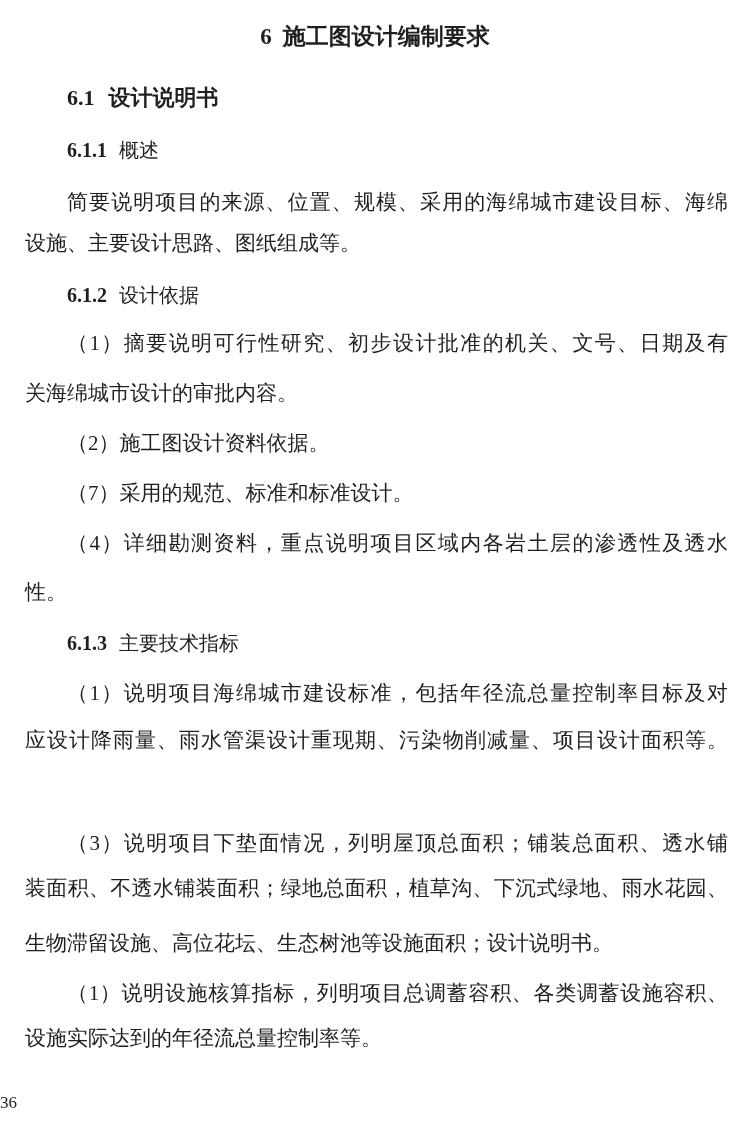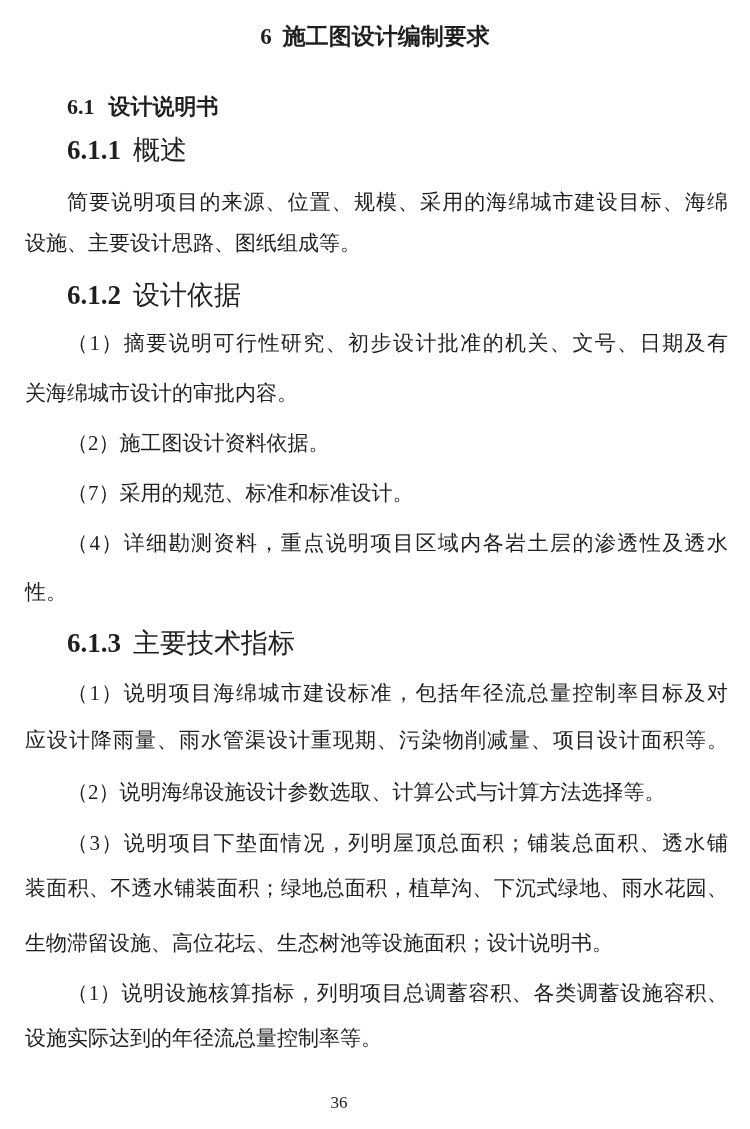--- a/index.html
+++ b/index.html
@@ -42,41 +42,40 @@
   }
   .doc-title .num { margin-right: 11px; }
   .h1 {
     left: 67px;
     font-weight: bold;
     font-size: 22px;
   }
   .h1 .num { margin-right: 14px; }
   .h2 {
     left: 67px;
-    font-size: 27px;
+    font-size: 20px;
   }
   .h2 .num { font-weight: bold; margin-right: 12px; }
   .pagenum {
     left: 0;
     width: 678px;
-    text-align: center;
     font-size: 17px;
     line-height: 24px;
   }
 </style>
 </head>
 <body>
 
 <div class="page">
 
   <div class="ln doc-title" style="top:21px">
     <span class="num">6</span><span>施工图设计编制要求</span>
   </div>
 
-  <div class="ln h1" style="top:93px">
+  <div class="ln h1" style="top:84px">
     <span class="num">6.1</span><span>设计说明书</span>
   </div>
 
   <div class="ln h2" style="top:136px">
     <span class="num">6.1.1</span><span>概述</span>
   </div>
 
   <div class="ln ind wrap j" style="top:188px">简要说明项目的来源、位置、规模、采用的海绵城市建设目标、海绵</div>
   <div class="ln flush" style="top:229px">设施、主要设计思路、图纸组成等。</div>
 
@@ -93,21 +92,20 @@
   <div class="ln ind wrap j" style="top:529px">（4）详细勘测资料，重点说明项目区域内各岩土层的渗透性及透水</div>
   <div class="ln flush" style="top:578px">性。</div>
 
   <div class="ln h2" style="top:629px">
     <span class="num">6.1.3</span><span>主要技术指标</span>
   </div>
 
   <div class="ln ind wrap j" style="top:679px">（1）说明项目海绵城市建设标准，包括年径流总量控制率目标及对</div>
   <div class="ln flush wrap j" style="top:726px">应设计降雨量、雨水管渠设计重现期、污染物削减量、项目设计面积等。</div>
 
-  <div class="ln ind" style="top:778px">（2）说明海绵设施设计参数选取、计算公式与计算方法选择等。</div>
 
   <div class="ln ind wrap j" style="top:829px">（3）说明项目下垫面情况，列明屋顶总面积；铺装总面积、透水铺</div>
   <div class="ln flush wrap j" style="top:874px">装面积、不透水铺装面积；绿地总面积，植草沟、下沉式绿地、雨水花园、</div>
   <div class="ln flush" style="top:929px">生物滞留设施、高位花坛、生态树池等设施面积；设计说明书。</div>
 
   <div class="ln ind wrap j" style="top:979px">（1）说明设施核算指标，列明项目总调蓄容积、各类调蓄设施容积、</div>
   <div class="ln flush" style="top:1024px">设施实际达到的年径流总量控制率等。</div>
 
   <div class="ln pagenum" style="top:1091px">36</div>
 

